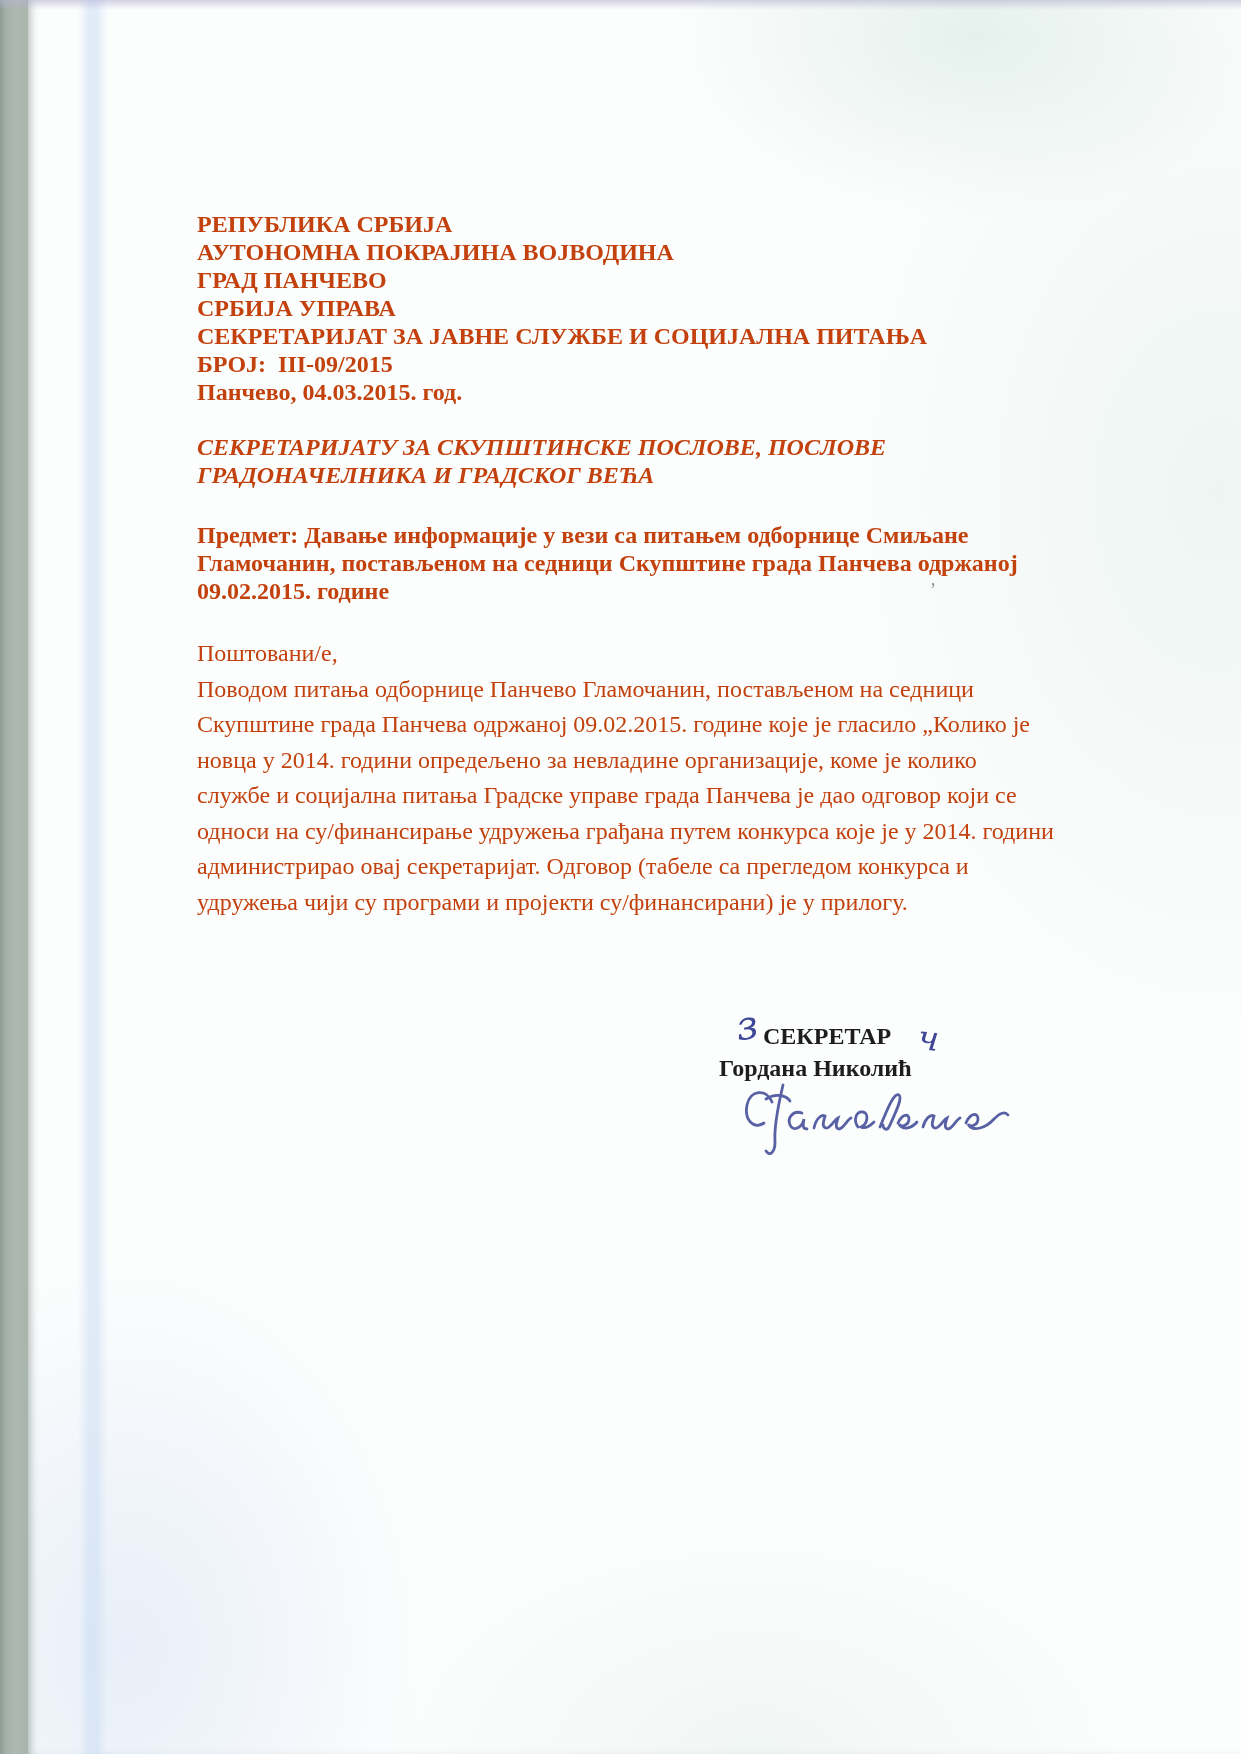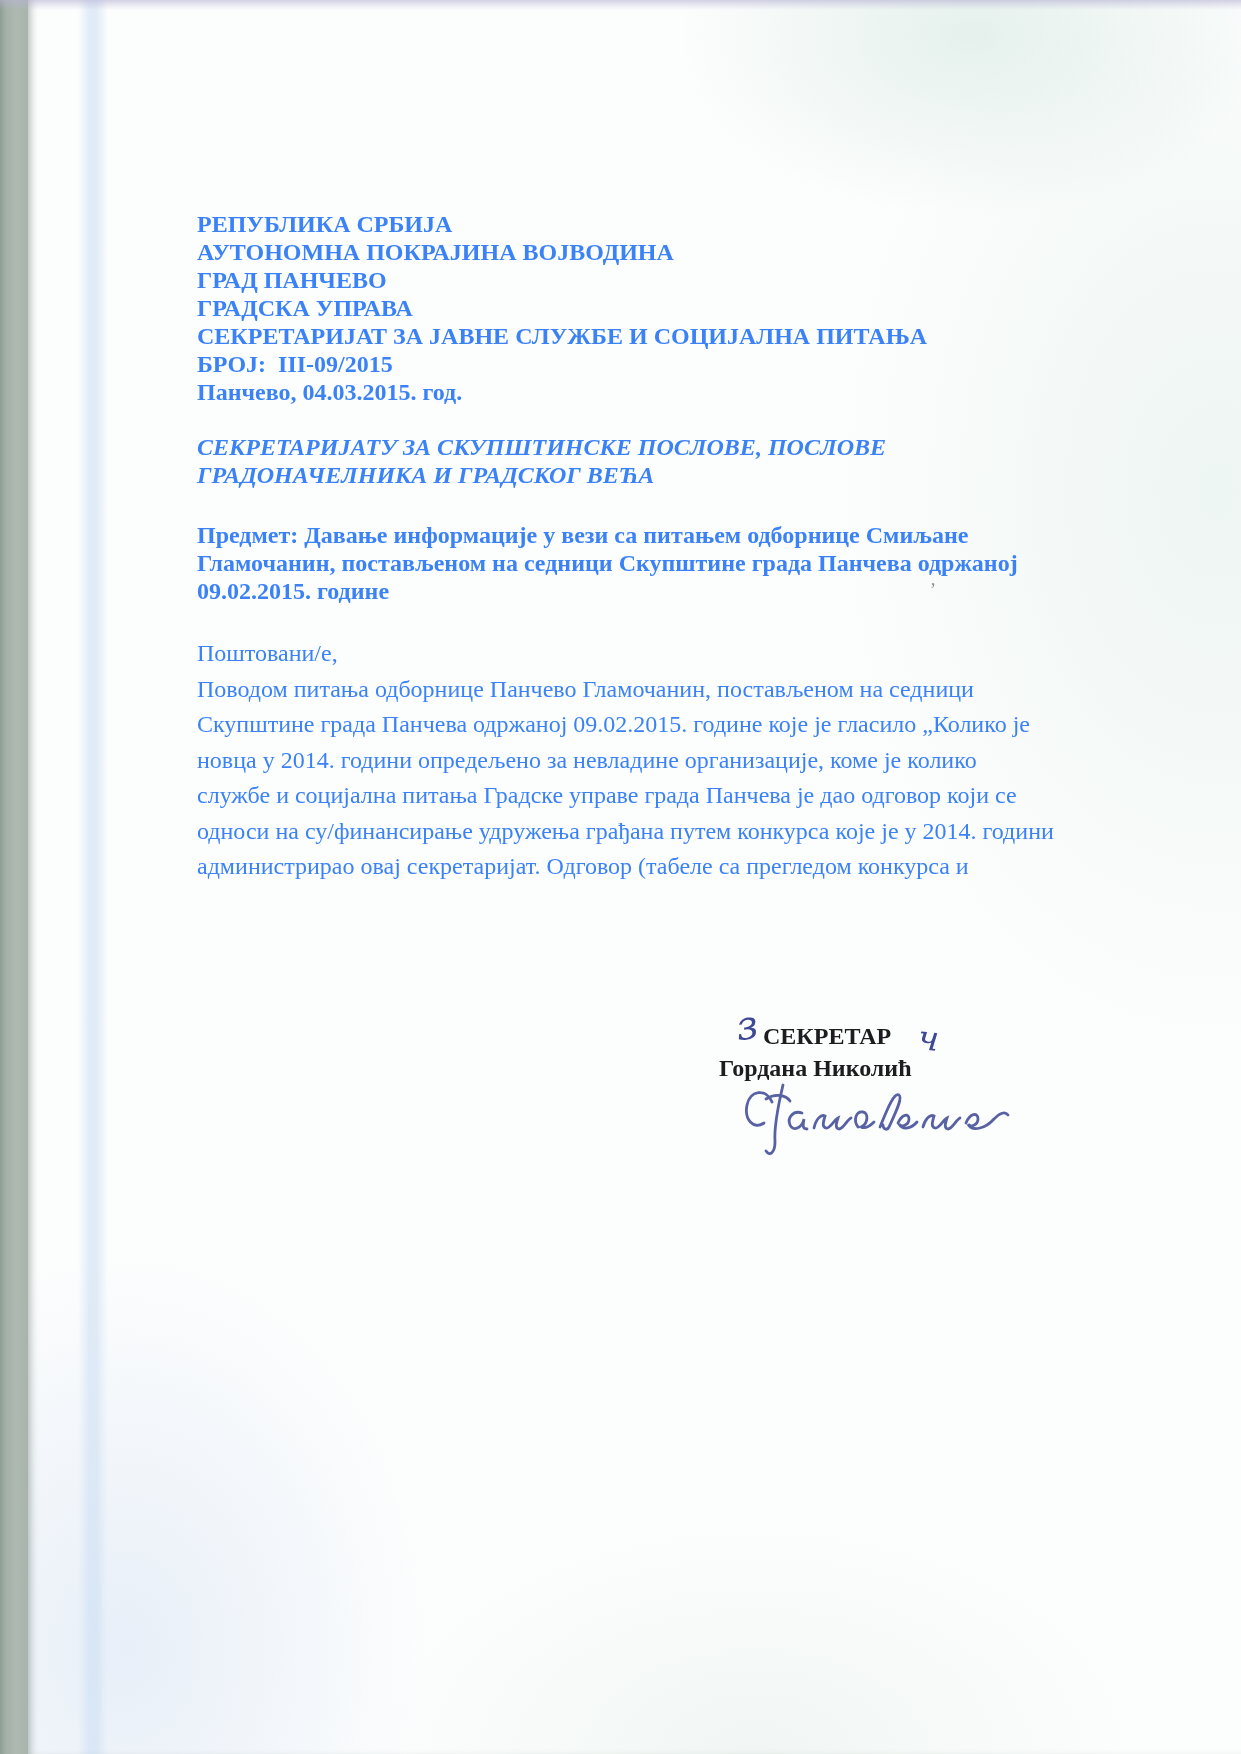--- a/index.html
+++ b/index.html
@@ -20,21 +20,21 @@
   }
   .top-tint{
     position:absolute;left:0;top:0;width:100%;height:10px;
     background:linear-gradient(to bottom, rgba(183,179,213,.55), rgba(183,179,213,0));
   }
   .streak{
     position:absolute;left:78px;top:0;width:30px;height:100%;
     background:linear-gradient(to right, rgba(203,221,243,0), rgba(203,221,243,.55) 38%, rgba(203,221,243,.55) 62%, rgba(203,221,243,0));
   }
   .doc-line{
-    white-space:pre;color:#3b82f6;font-size:24px;line-height:28px;
+    white-space:pre;color:#c2410c;font-size:24px;line-height:28px;
   }
   .b{font-weight:bold;}
   .block{position:absolute;}
   #body-block .doc-line{line-height:27.5px;margin-top:8px;}
   .sig-text{position:absolute;white-space:pre;color:#1d1d1f;font-size:24px;font-weight:bold;font-family:Liberation Serif, serif;}
   .hand{
     position:absolute;color:#3f4896;font-style:italic;
     font-family:"DejaVu Serif",serif;
   }
   .stray{position:absolute;color:#8a8a92;font-size:18px;}
@@ -44,21 +44,21 @@
 <body>
 
 <div class="paper"></div>
 <div class="streak"></div>
 <div class="top-tint"></div>
 
 <div class="block" style="left:197px;top:210px;">
   <div class="doc-line b">РЕПУБЛИКА СРБИЈА</div>
   <div class="doc-line b">АУТОНОМНА ПОКРАЈИНА ВОЈВОДИНА</div>
   <div class="doc-line b">ГРАД ПАНЧЕВО</div>
-  <div class="doc-line b">ГРАДСКА УПРАВА</div>
+  <div class="doc-line b">СРБИЈА УПРАВА</div>
   <div class="doc-line b">СЕКРЕТАРИЈАТ ЗА ЈАВНЕ СЛУЖБЕ И СОЦИЈАЛНА ПИТАЊА</div>
   <div class="doc-line b">БРОЈ:  III-09/2015</div>
   <div class="doc-line b">Панчево, 04.03.2015. год.</div>
 </div>
 
 <div class="block" style="left:197px;top:433px;font-style:italic;">
   <div class="doc-line b">СЕКРЕТАРИЈАТУ ЗА СКУПШТИНСКЕ ПОСЛОВЕ, ПОСЛОВЕ</div>
   <div class="doc-line b">ГРАДОНАЧЕЛНИКА И ГРАДСКОГ ВЕЋА</div>
 </div>
 
@@ -71,20 +71,21 @@
 <span class="stray" style="left:930px;top:580px;">’</span>
 
 <div class="block" id="body-block" style="left:197px;top:632px;">
   <div class="doc-line">Поштовани/е,</div>
   <div class="doc-line">Поводом питања одборнице Панчево Гламочанин, постављеном на седници</div>
   <div class="doc-line">Скупштине града Панчева одржаној 09.02.2015. године које је гласило „Колико је</div>
   <div class="doc-line">новца у 2014. години опредељено за невладине организације, коме је колико</div>
   <div class="doc-line">службе и социјална питања Градске управе града Панчева је дао одговор који се</div>
   <div class="doc-line">односи на су/финансирање удружења грађана путем конкурса које је у 2014. години</div>
   <div class="doc-line">администрирао овај секретаријат. Одговор (табеле са прегледом конкурса и</div>
+  <div class="doc-line">удружења чији су програми и пројекти су/финансирани) је у прилогу.</div>
 </div>
 
 <span class="hand" style="left:736px;top:1002px;font-size:40px;transform:rotate(-8deg);">з</span>
 <div class="sig-text" style="left:763px;top:1023px;">СЕКРЕТАР</div>
 <span class="hand" style="left:918px;top:1018px;font-size:34px;transform:rotate(6deg);">ч</span>
 <div class="sig-text" style="left:719px;top:1055px;">Гордана Николић</div>
 
 <svg class="sig" style="left:742px;top:1082px;" width="276" height="78" viewBox="0 0 276 78">
   <g fill="none" stroke="#4a549c" stroke-width="2.8" stroke-linecap="round" opacity="0.92">
     <path d="M30,20 C24,6 8,8 5,23 C2,38 12,48 22,41"></path>

